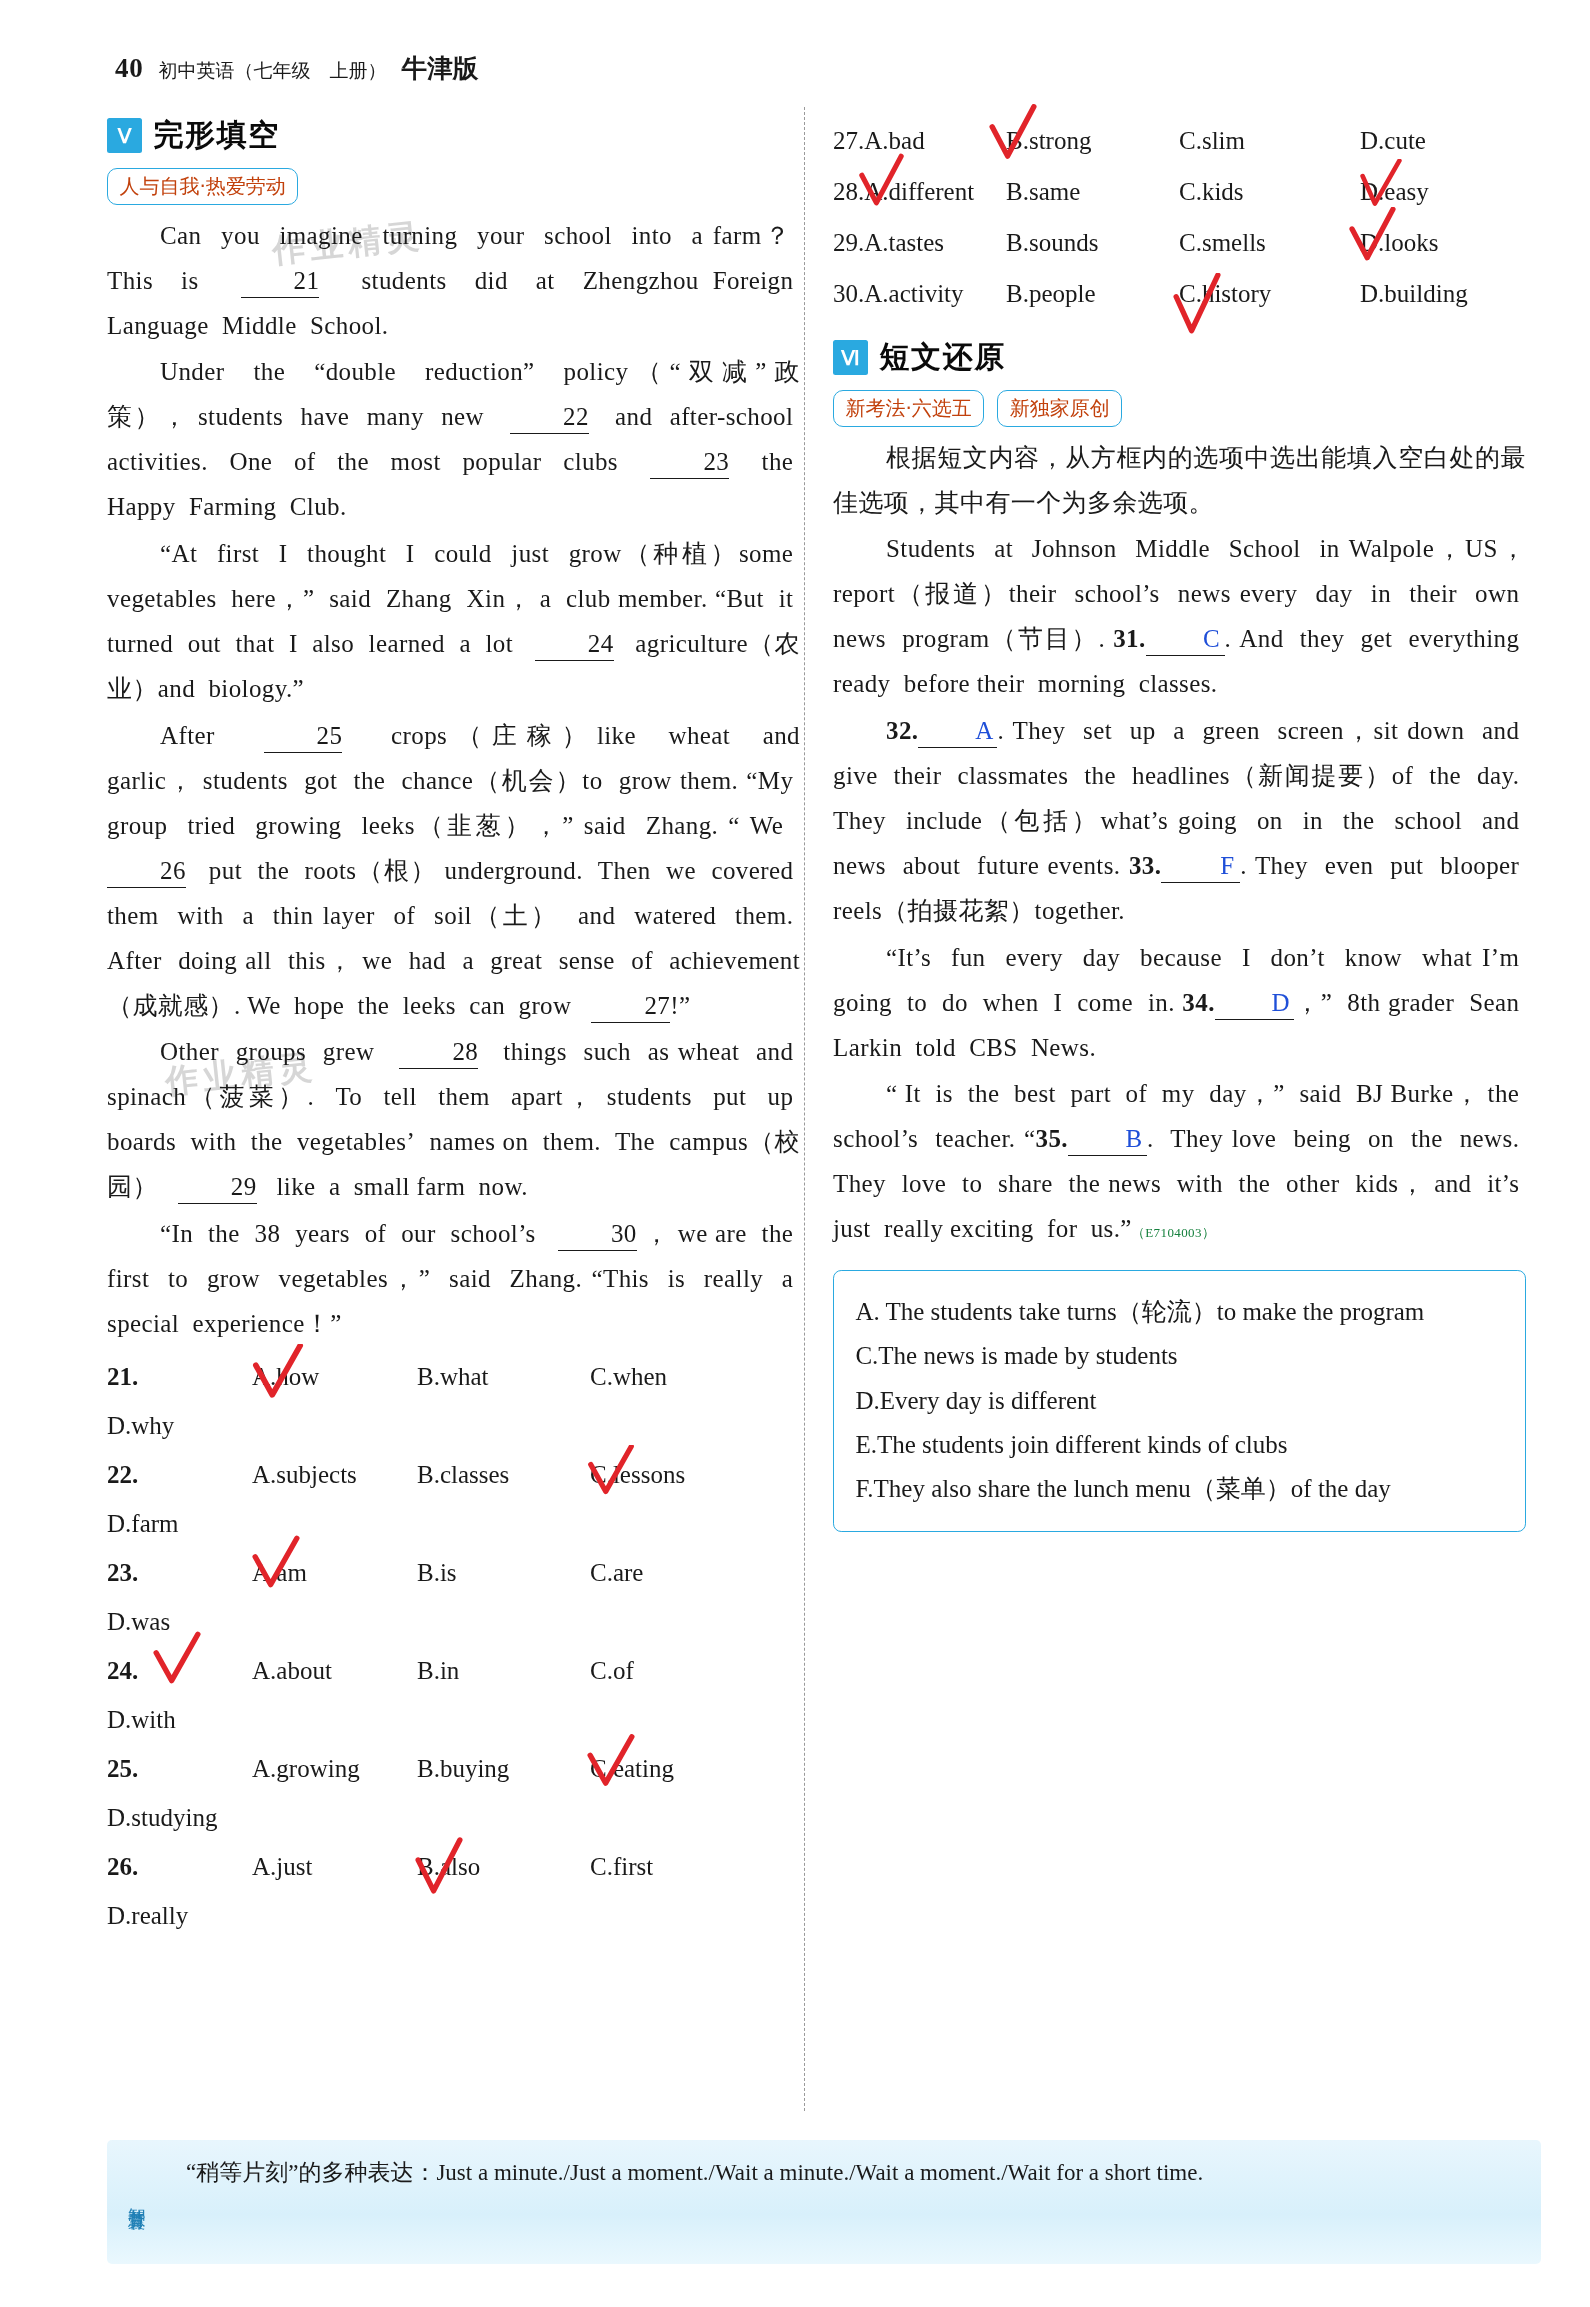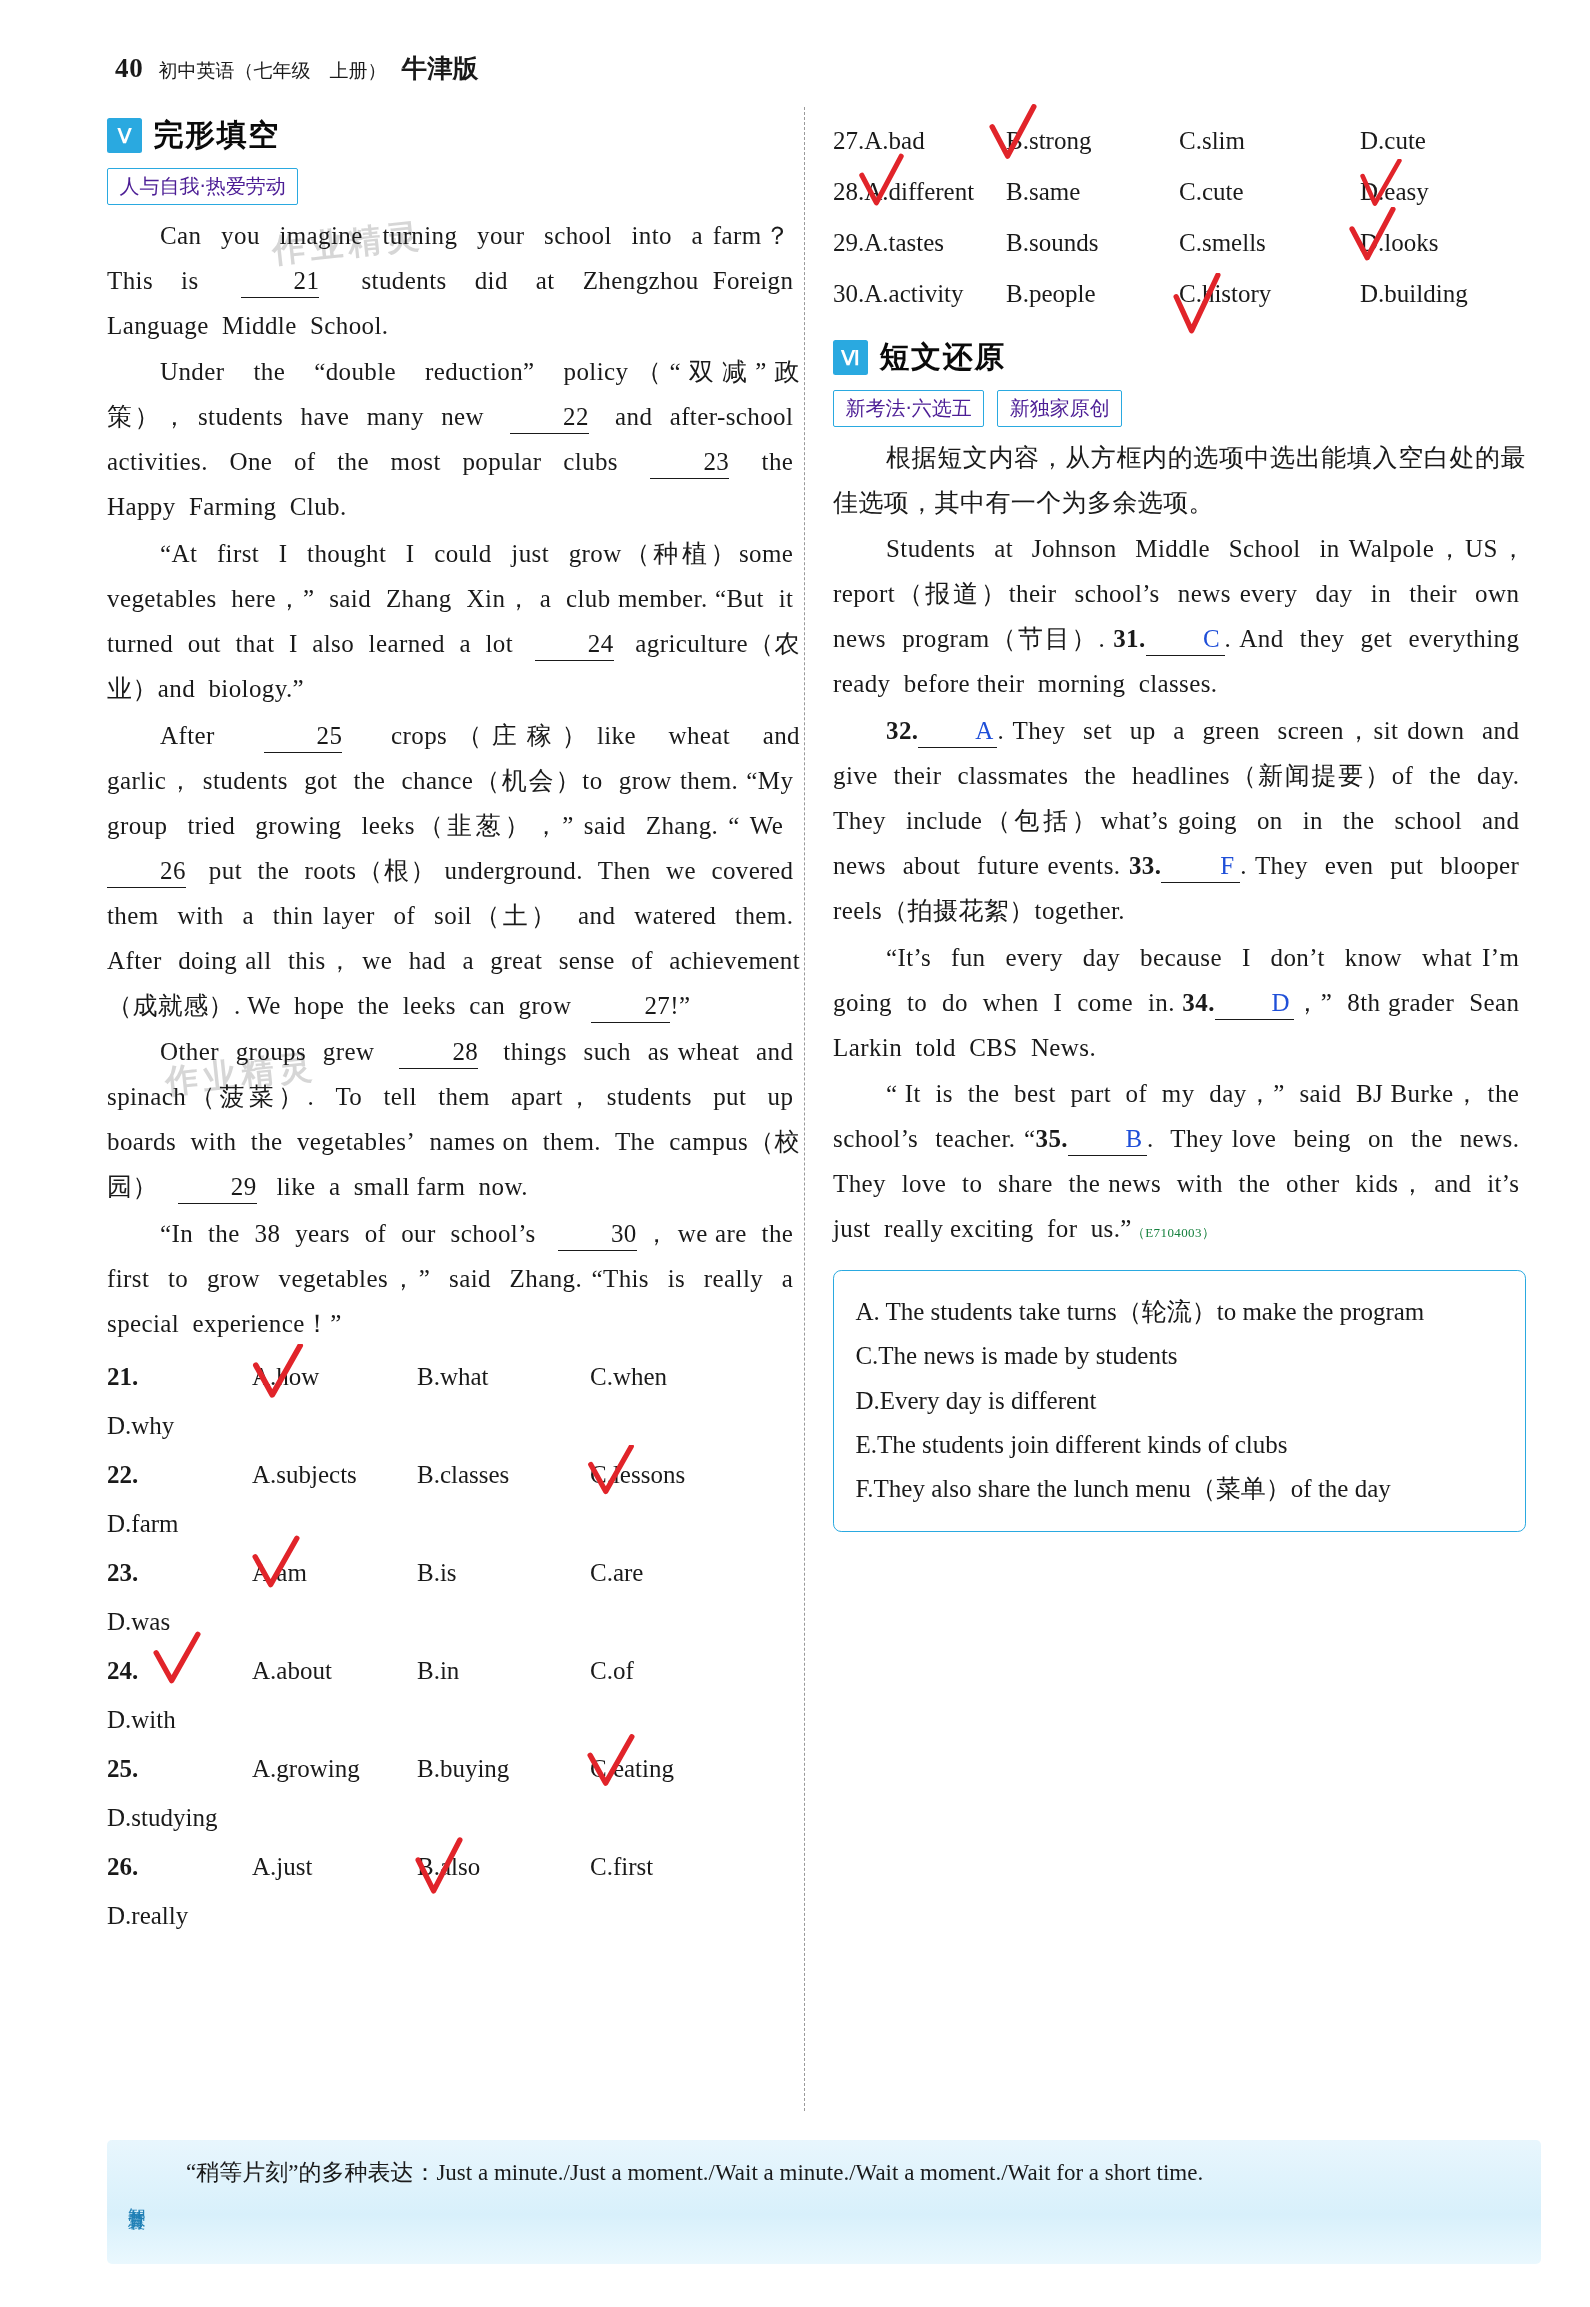--- a/index.html
+++ b/index.html
@@ -44,22 +44,22 @@
     font-family:"Liberation Serif",serif;font-size:20px;font-weight:bold;
     border-radius:2.5px;
   }
   .sectitle{
     font-size:30px;font-weight:bold;color:#0a0a0a;
     font-family:"DejaVu Sans", sans-serif;
     letter-spacing:1.6px;
   }
   .tagline{margin:11.5px 0 8.2px 0;}
   .tag{
-    display:inline-block;border:1.6px solid #2aa9e0;border-radius:2px;
-    padding:4.1px 11.5px;font-size:20px;color:#4c1d95;
+    display:inline-block;border:1.6px solid #2aa9e0;border-radius:10px;
+    padding:4.1px 11.5px;font-size:20px;color:#c2410c;
     font-family:"DejaVu Sans", sans-serif;
   }
   .tagrow{display:flex;gap:13px;margin:11.5px 0 8.2px 0;}
 
   
   p.para{
     font-size:25px;
     line-height:45px;
     margin:0 0 1.6px 0;
     text-align:justify;
@@ -311,21 +311,21 @@
         <span class="tick" style="left:153px;top:-11.5px;">
           <svg width="54" height="61" viewBox="0 0 70 76">
               <path d="M8 28 L28 66 L62 2" stroke="#e1242a" stroke-width="7" fill="none" stroke-linecap="round" stroke-linejoin="round"></path>
             </svg>
         </span>
       </div>
 
       <div class="optrowR">
         <span class="optcell qn"><span>28.</span><span>A.different</span></span>
         <span class="optcell">B.same</span>
-        <span class="optcell">C.cute</span>
+        <span class="optcell">C.kids</span>
         <span class="optcell">D.easy</span>
         <span class="tick" style="left:23px;top:-13px;">
           <svg width="51" height="59" viewBox="0 0 70 76">
               <path d="M8 28 L28 66 L62 2" stroke="#e1242a" stroke-width="7" fill="none" stroke-linecap="round" stroke-linejoin="round"></path>
             </svg>
         </span>
         <span class="tick" style="left:525px;top:-6.6px;">
           <svg width="46" height="54" viewBox="0 0 60 70">
               <path d="M6 22 L22 58 L54 2" stroke="#e1242a" stroke-width="6" fill="none" stroke-linecap="round" stroke-linejoin="round"></path>
             </svg>

